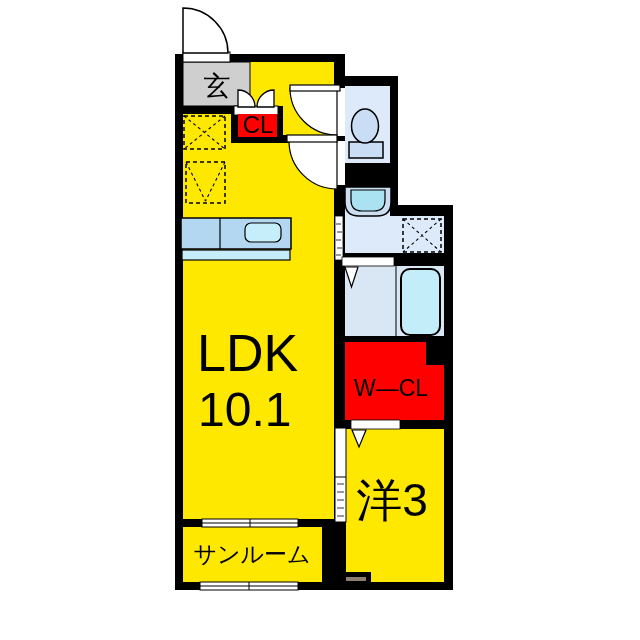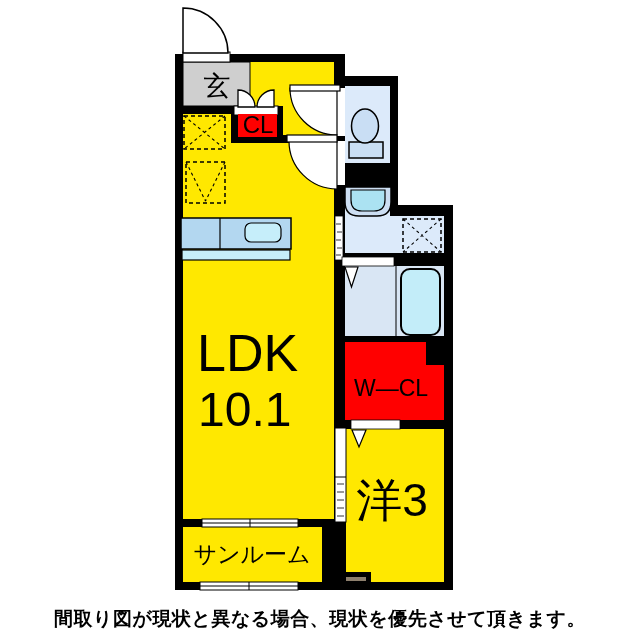--- a/index.html
+++ b/index.html
@@ -145,14 +145,13 @@
 
   <text class="t-genkan" x="217" y="95" text-anchor="middle">玄</text>
   <text class="t-cl" x="258" y="133" text-anchor="middle">CL</text>
   <text class="t-ldk" x="197" y="371" text-anchor="start">LDK</text>
   <text class="t-ldksize" x="198" y="426" text-anchor="start">10.1</text>
   <text class="t-wcl" x="391" y="396" text-anchor="middle">W―CL</text>
   <text class="t-western" x="392" y="516" text-anchor="middle">洋3</text>
   <text class="t-sunroom" x="252" y="562" text-anchor="middle">サンルーム</text>
 </svg>
 
-<div class="disclaimer">間取り図が現状と異なる場合、現状を優先させて頂きます。</div>
 </div>
 
 </body></html>

